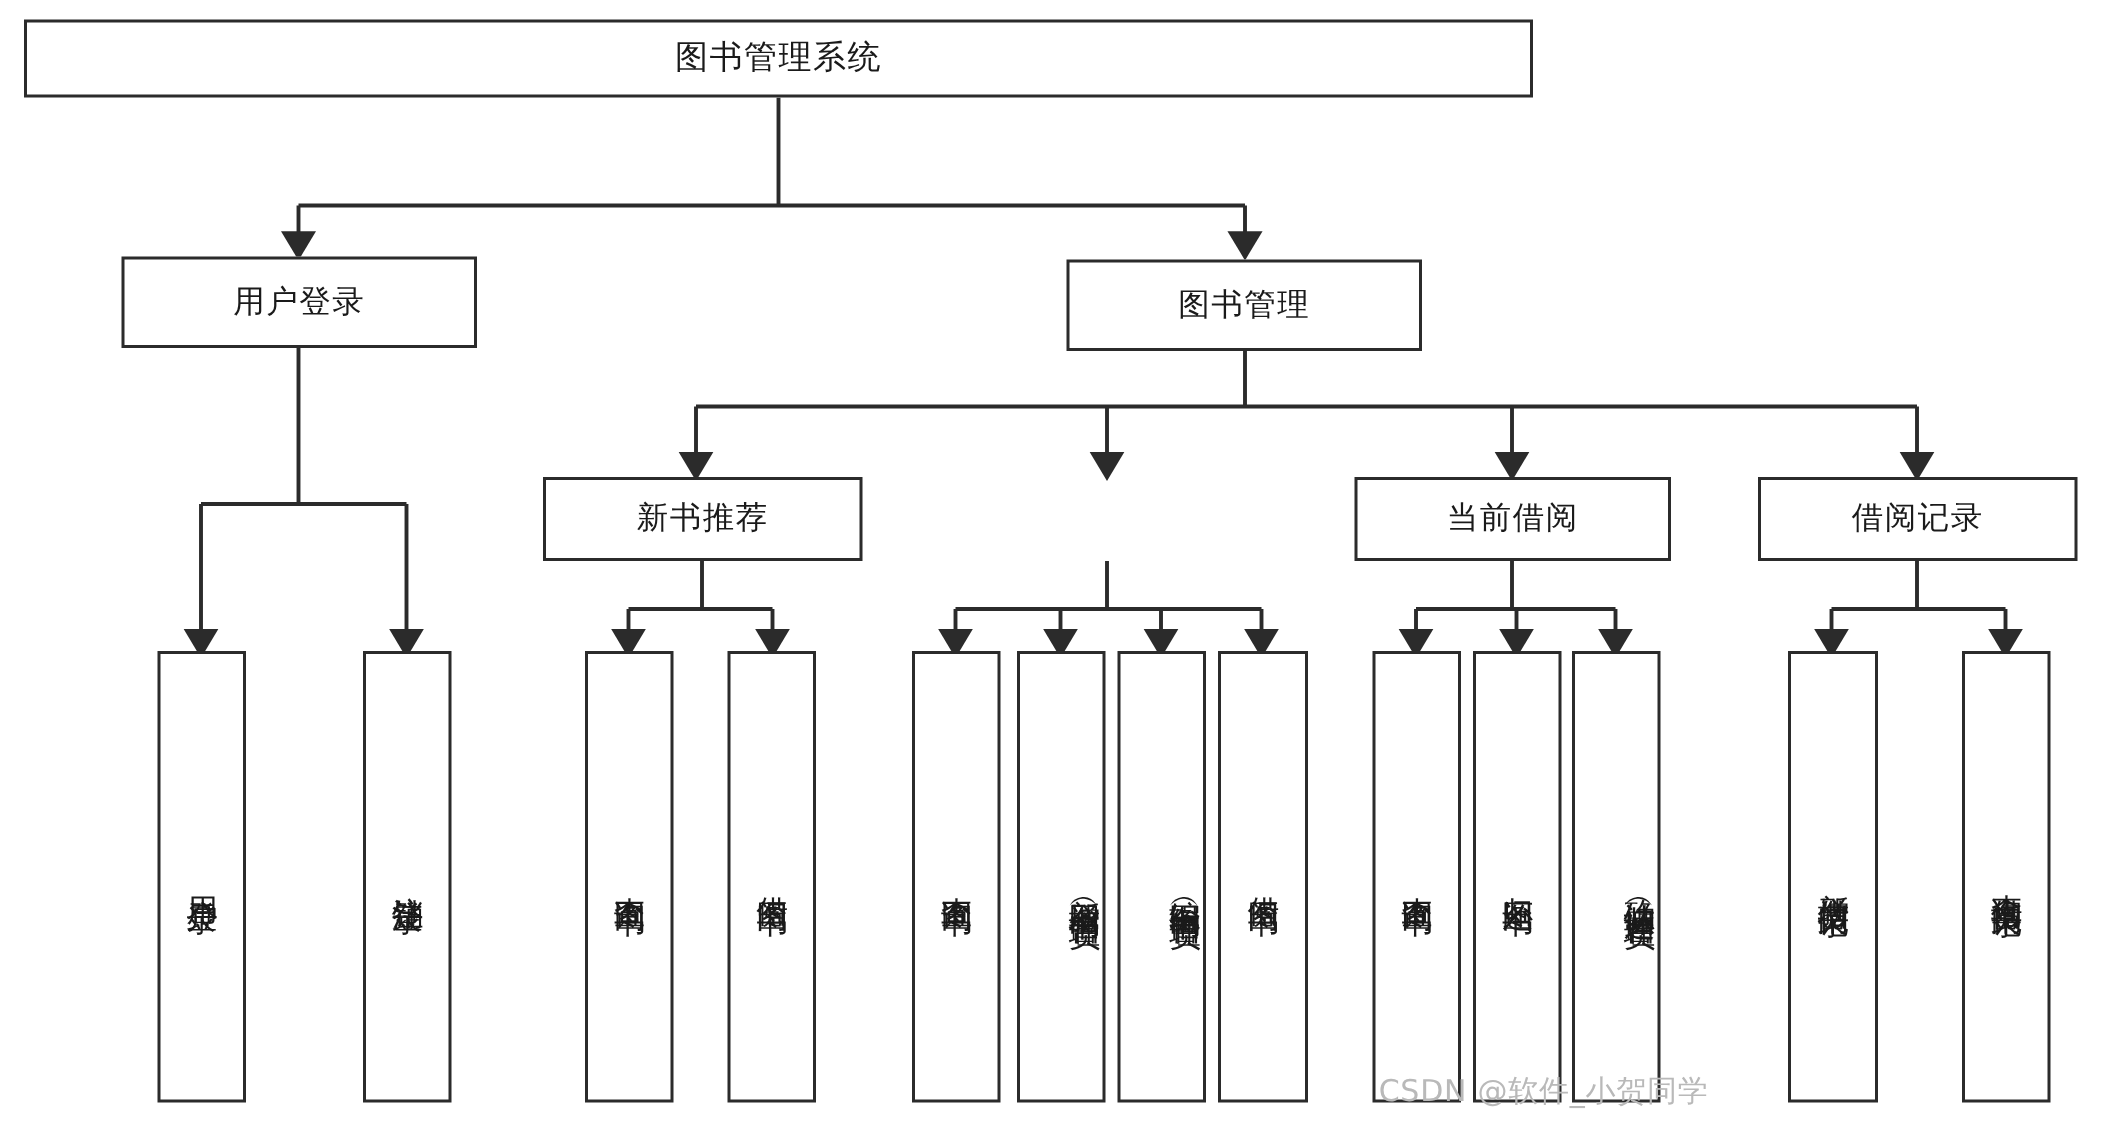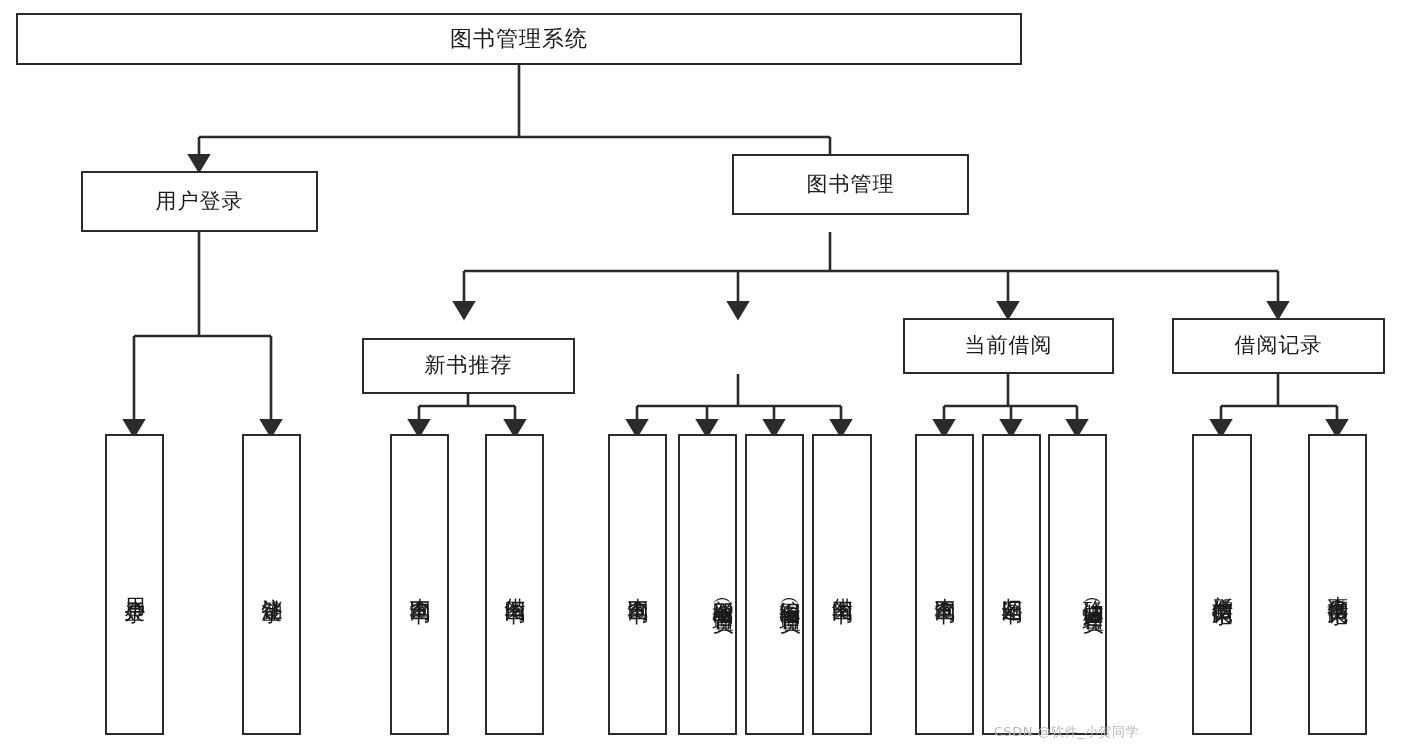--- a/index.html
+++ b/index.html
@@ -39,21 +39,21 @@
   }
   .node.v.topalign{align-items:flex-start;}
   .node.v.midalign{align-items:center;padding-top:0;}
 
   #edges{position:absolute;left:0;top:0;width:1405px;height:747px;pointer-events:none;}
 
   .watermark{
     position:absolute;
     right:8px;
     bottom:6px;
-    font-size:13px;
+    font-size:20px;
     color:#b9b9b9;
     letter-spacing:0.5px;
     white-space:nowrap;
     font-family:"DejaVu Sans","Liberation Sans",sans-serif;
   }
 </style>
 </head>
 <body>
 
 <div id="diagram">
@@ -104,23 +104,23 @@
       <path d="M1278,374 L1278,406"></path>
       <path d="M1221,406 L1337,406"></path>
       <path d="M1221,406 L1221,423" marker-end="url(#arrow)"></path>
       <path d="M1337,406 L1337,423" marker-end="url(#arrow)"></path>
     </g>
   </svg>
 
   <div class="node h root" style="left:16px;top:13px;width:1006px;height:52px;">图书管理系统</div>
 
   <div class="node h" style="left:81px;top:171px;width:237px;height:61px;">用户登录</div>
-  <div class="node h" style="left:711px;top:154px;width:237px;height:61px;margin-left:21px;">图书管理</div>
+  <div class="node h" style="left:711px;top:173px;width:237px;height:61px;">图书管理</div>
 
-  <div class="node h" style="left:362px;top:318px;width:213px;height:56px;margin-top:20px;">新书推荐</div>
+  <div class="node h" style="left:362px;top:318px;width:213px;height:56px;">新书推荐</div>
   <div class="node h" style="left:1172px;top:318px;width:213px;height:56px;">借阅记录</div>
   <div class="node h" style="left:903px;top:318px;width:211px;height:56px;">当前借阅</div>
 
   <div class="node v midalign" style="left:105px;top:434px;width:59px;height:301px;">用户登录</div>
   <div class="node v midalign" style="left:242px;top:434px;width:59px;height:301px;">注销登录</div>
 
   <div class="node v midalign" style="left:390px;top:434px;width:59px;height:301px;">查询图书</div>
   <div class="node v midalign" style="left:485px;top:434px;width:59px;height:301px;">借阅图书</div>
 
   <div class="node v midalign" style="left:608px;top:434px;width:59px;height:301px;">查询图书</div>

